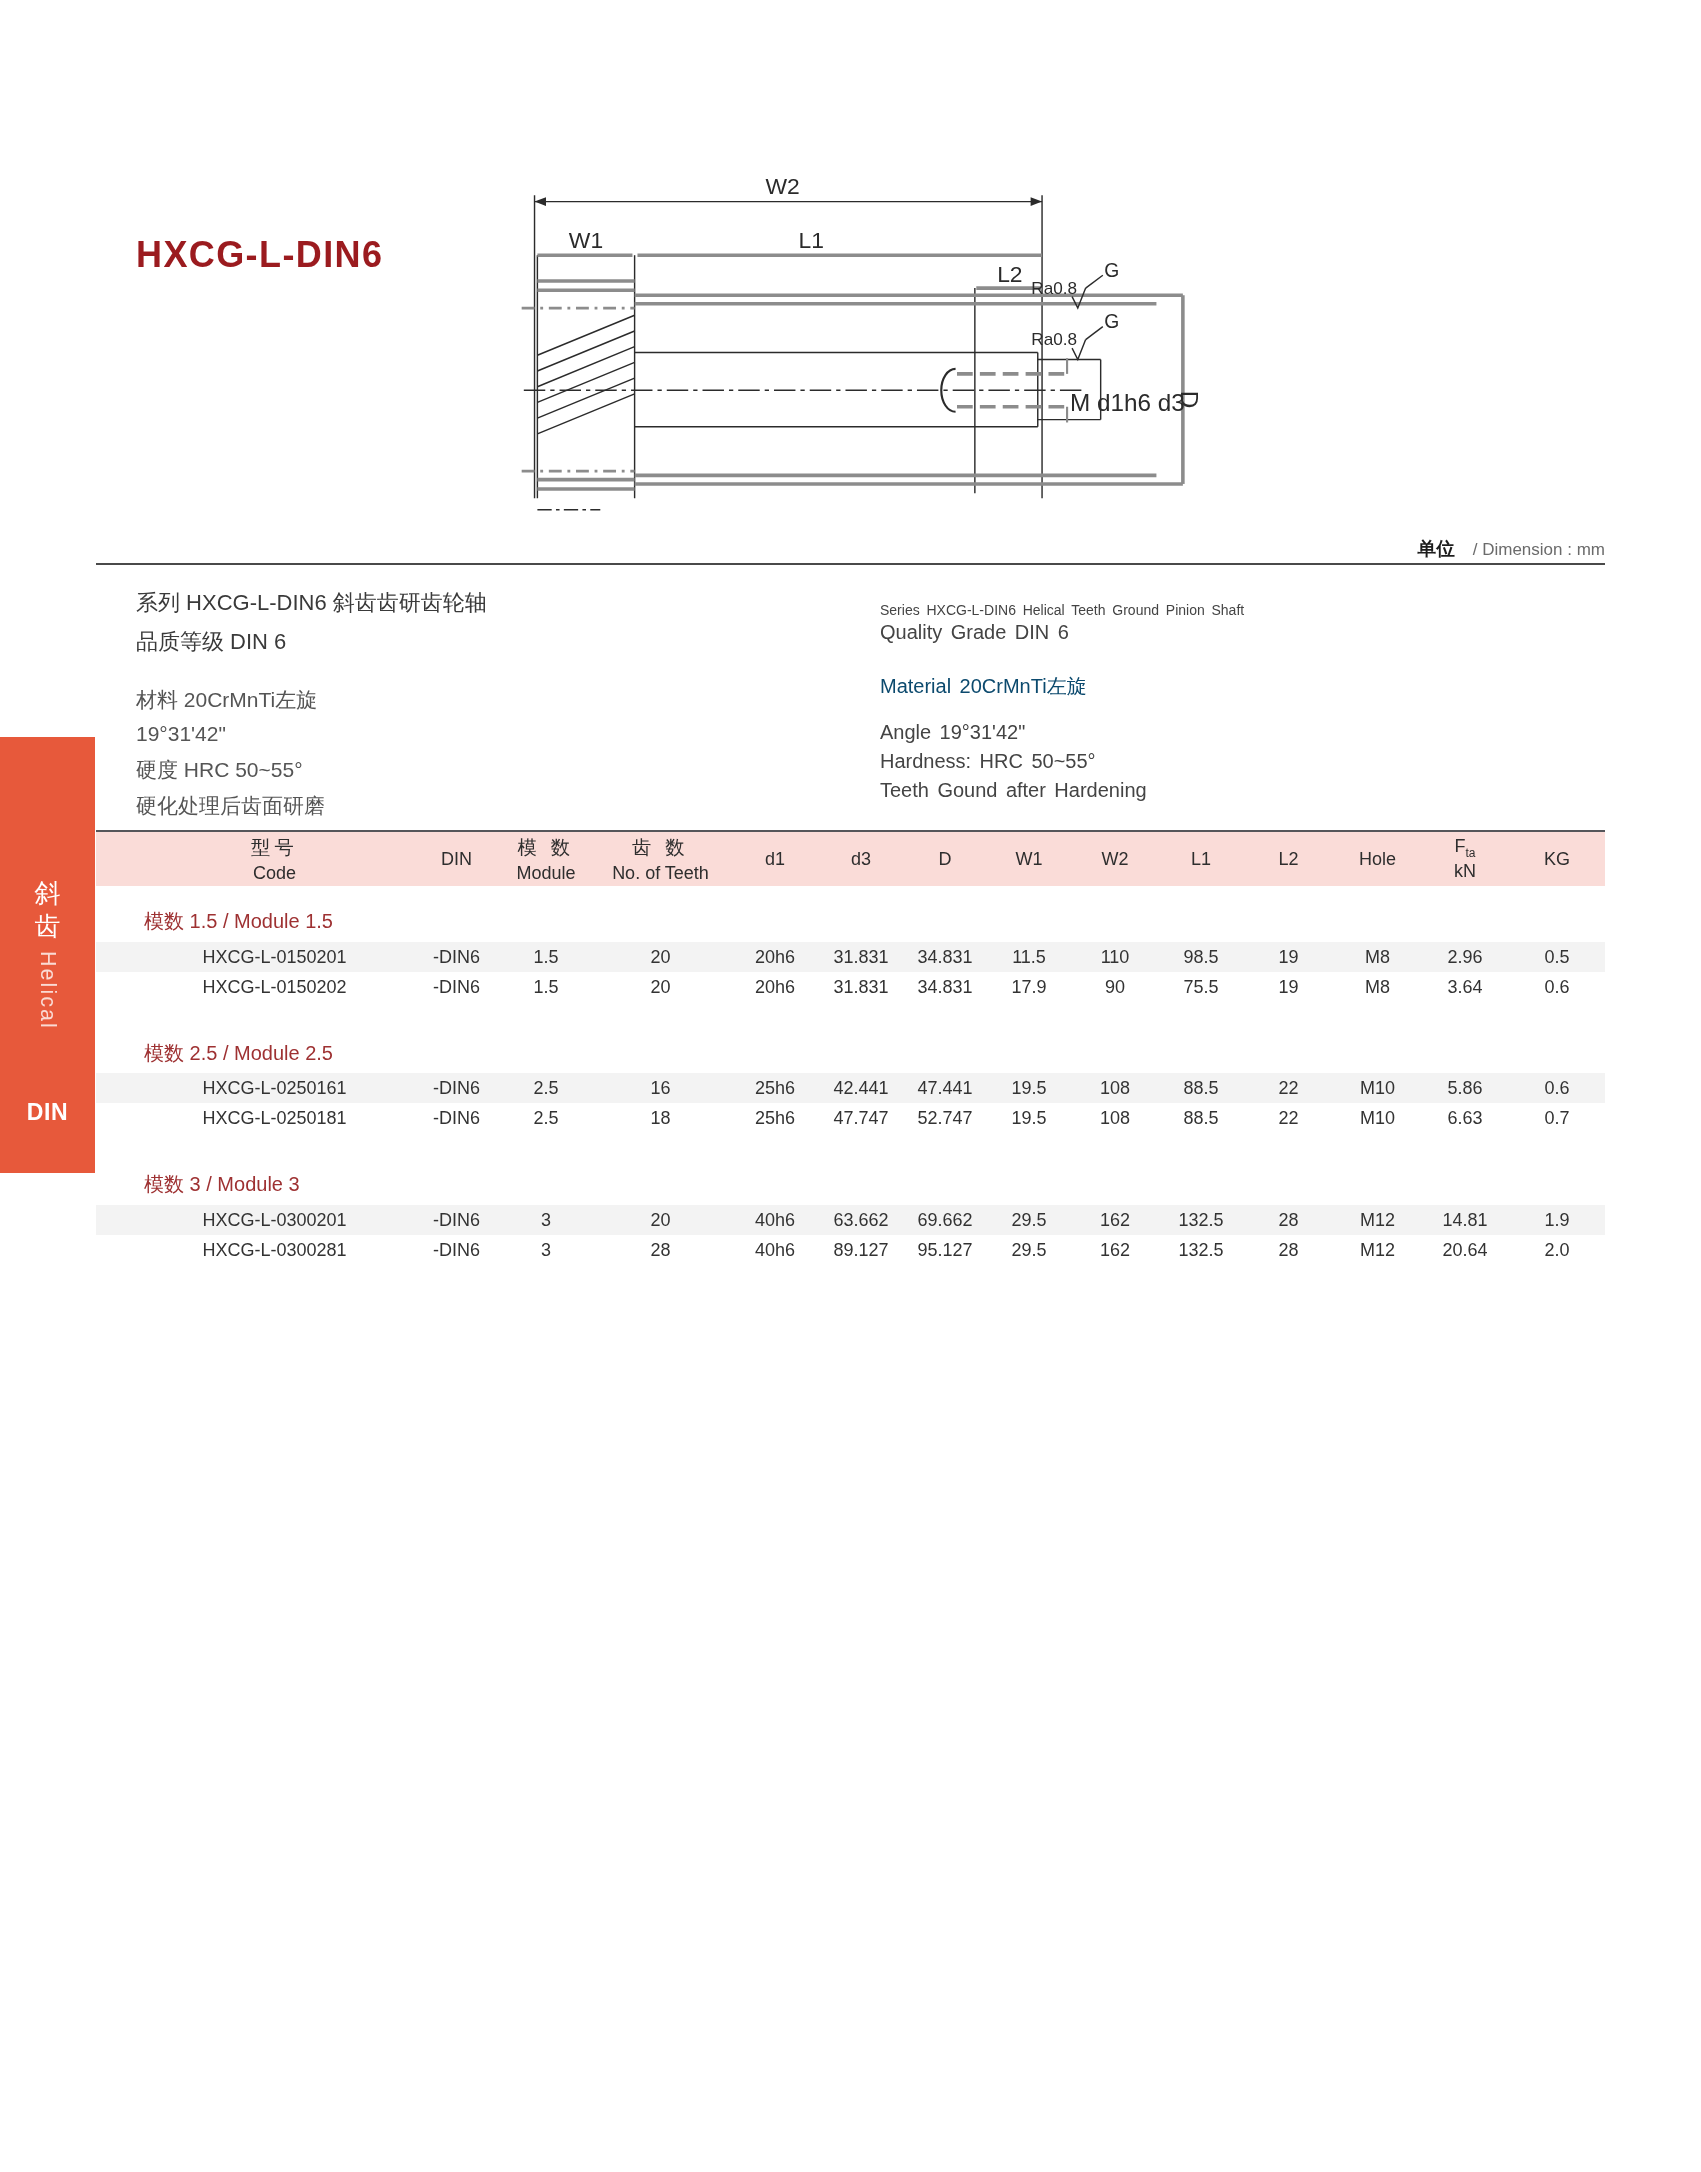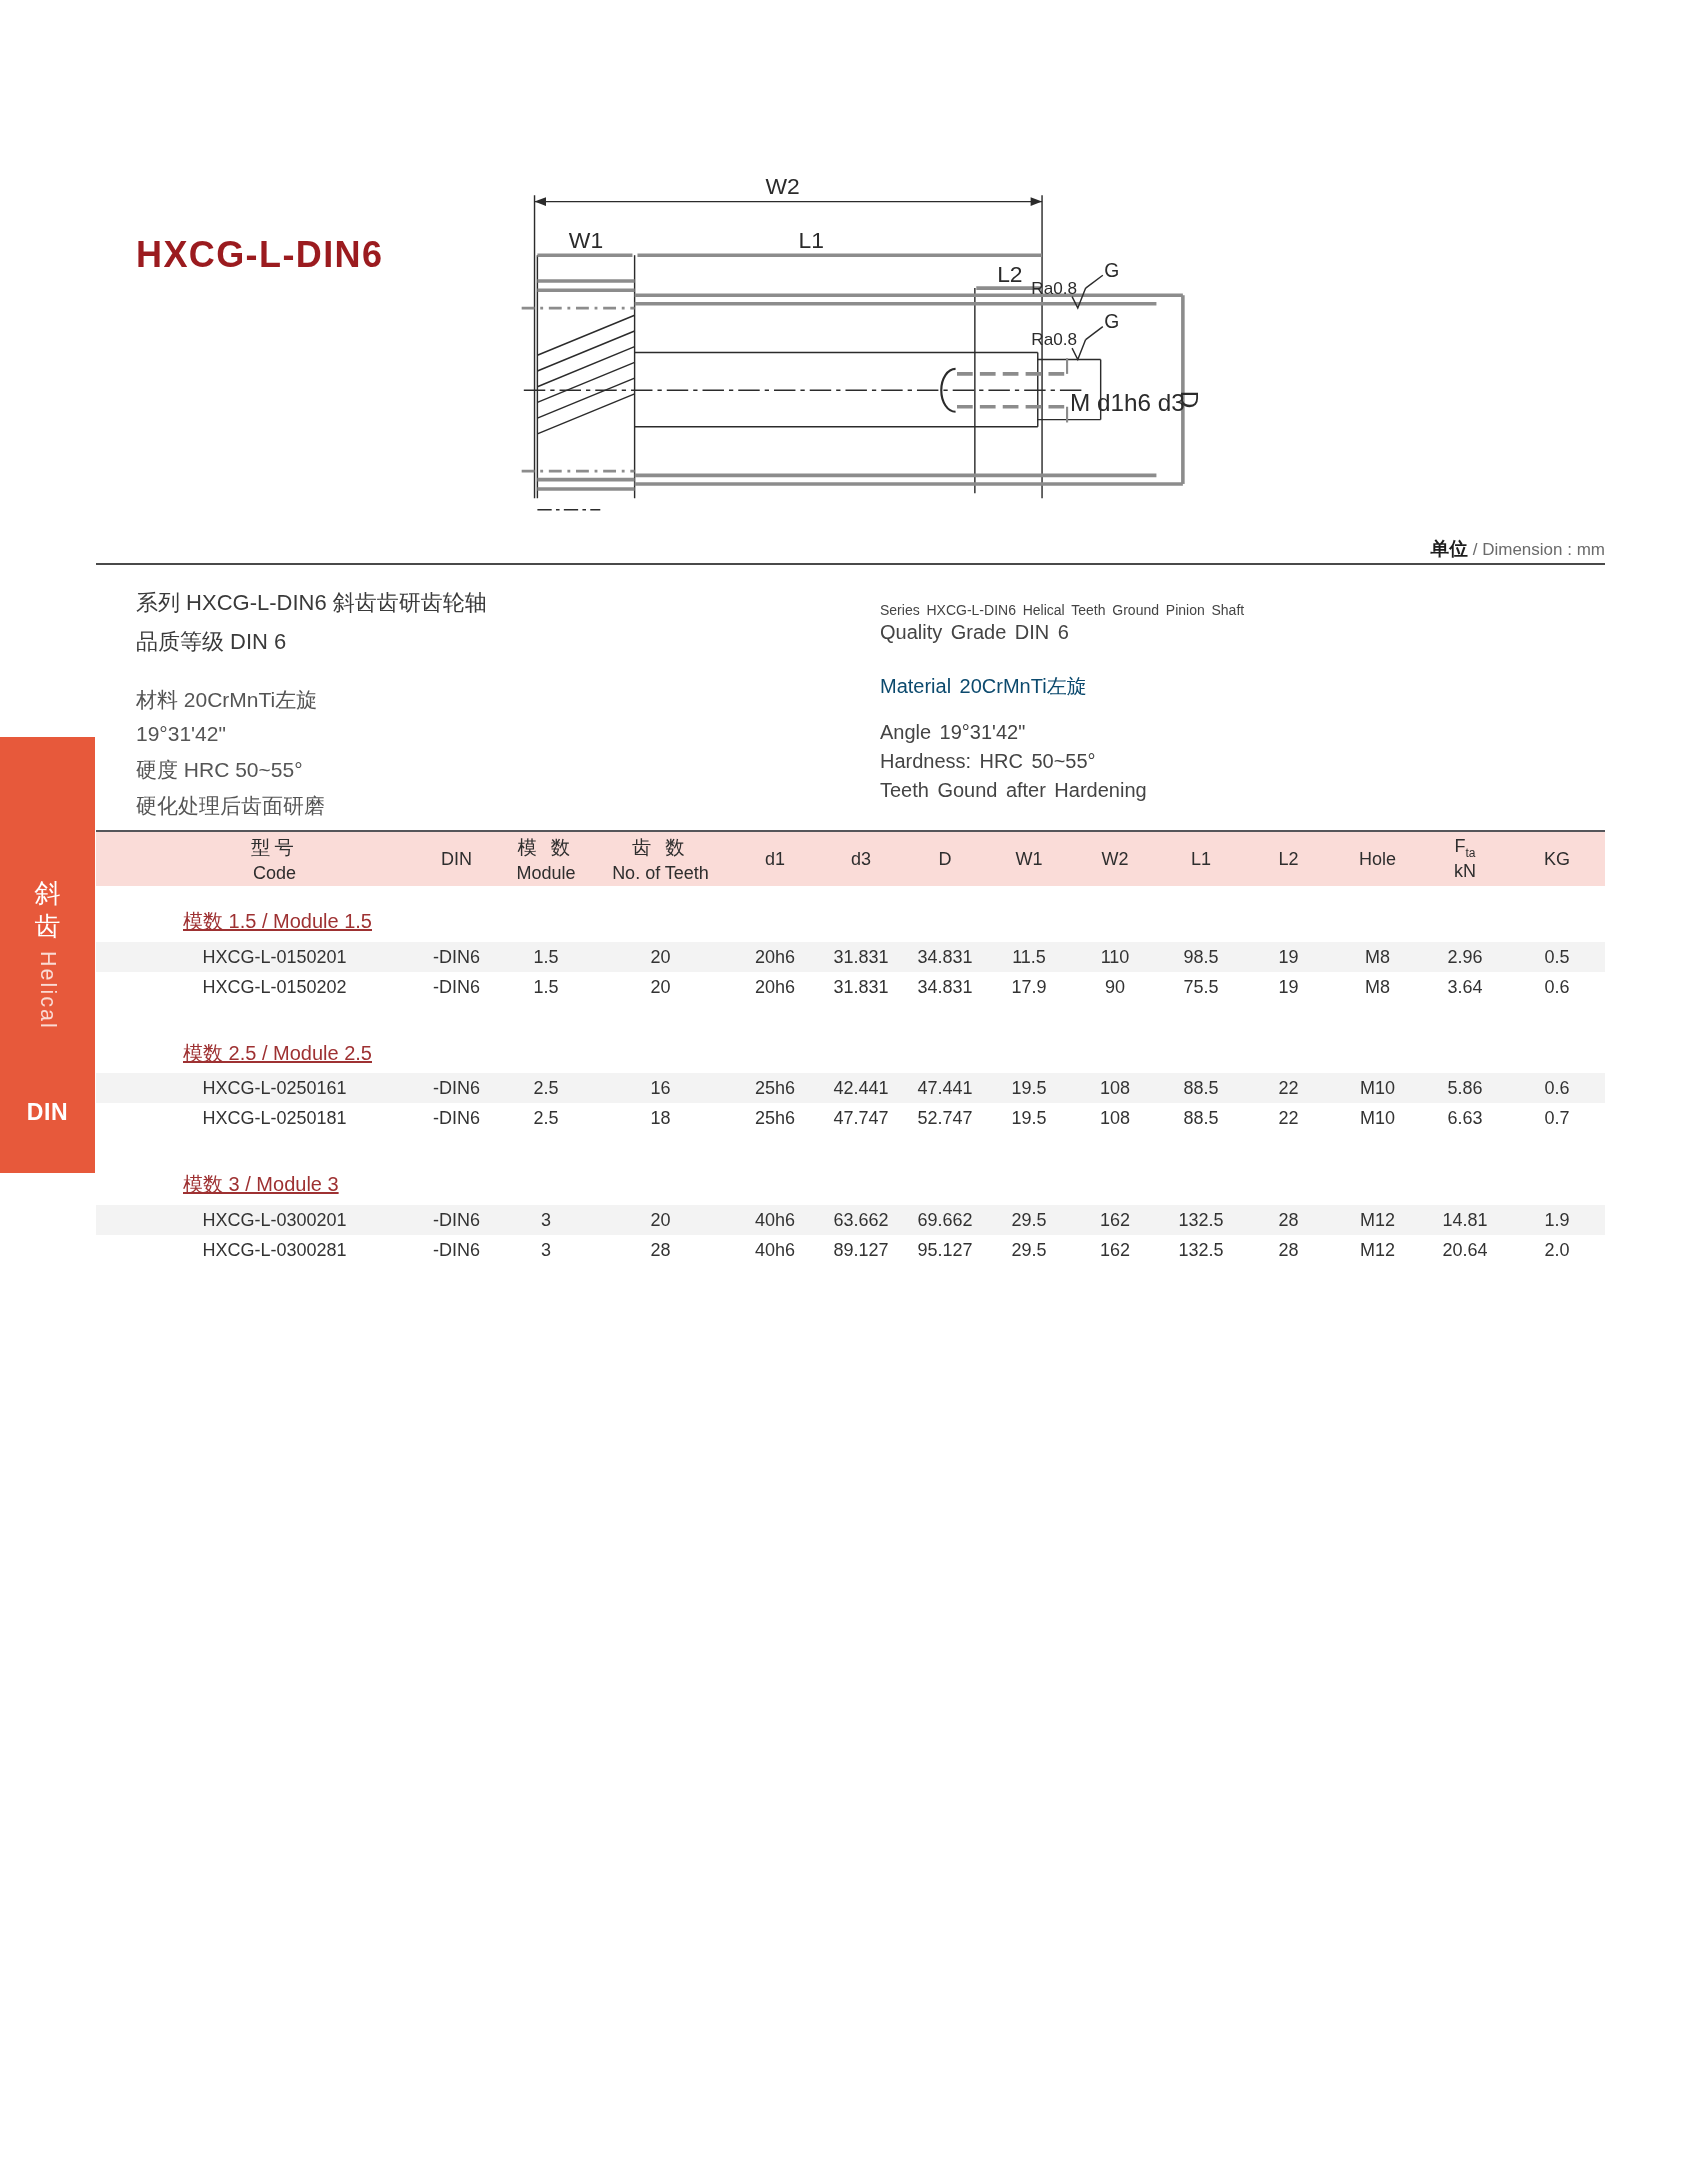--- a/index.html
+++ b/index.html
@@ -20,21 +20,21 @@
   }
   .abs{position:absolute;}
   
   #page-title{left:136px;top:234px;font-size:36px;font-weight:700;
     color:var(--title-red);letter-spacing:1.4px;}
   
   #drawing{left:518px;top:168px;width:715px;height:386px;}
   #drawing text{fill:#2b2b2b;font-family:"Liberation Sans","DejaVu Sans",sans-serif;}
   
   #unit-label{right:96px;top:536px;font-size:17px;color:#6b6b6b;text-align:right;}
-  #unit-label .zh{font-size:18.6px;font-weight:700;color:#1c1c1c;margin-right:5px;}
+  #unit-label .zh{font-size:18.6px;font-weight:700;color:#1c1c1c;margin-right:18px;}
   #top-divider{left:96px;top:563px;width:1509px;height:2.1px;background:var(--line-dark);}
   
   .spec{line-height:1.2;}
   #spec-zh{left:136px;top:590px;width:643px;}
   #spec-zh .l1{font-size:22px;color:var(--ink);margin-bottom:13px;}
   #spec-zh .l2{font-size:22px;color:var(--ink);}
   #spec-zh .l3{font-size:21px;color:var(--ink-light);margin-top:31px;}
   #spec-zh .l4,#spec-zh .l5,#spec-zh .l6{font-size:21px;color:var(--ink-light);margin-top:7.1px;line-height:29px;}
   #spec-en{left:880px;top:602px;width:750px;word-spacing:2.9px;}
   #spec-en .l1{font-size:14px;color:#444;margin-bottom:1px;}
@@ -54,22 +54,22 @@
   
   #spec-table{left:96px;top:830px;width:1509px;}
   .grid{display:grid;grid-template-columns:314px 93px 86px 143px 86px 86px 82px 86px 86px 86px 89px 89px 86px 98px;}
   #table-header{border-top:2.1px solid #55565a;background:var(--header-pink);height:56px;}
   .th{display:flex;flex-direction:column;justify-content:center;align-items:center;
       text-align:center;gap:2.1px;color:#2e2e2e;}
   .th .zh{font-size:19.3px;letter-spacing:4.3px;}
   .th .en{font-size:18px;letter-spacing:0;}
   .th sub{font-size:12px;}
   .th.th-code{padding-left:43px;}
-  .section-title{color:var(--section-red);font-size:20px;padding-left:87px;
-    height:24px;line-height:24px;margin-top:39px;margin-bottom:8.6px;text-decoration:underline;}
+  .section-title{color:var(--section-red);font-size:20px;padding-left:48px;
+    height:24px;line-height:24px;margin-top:39px;margin-bottom:8.6px;}
   .section-title.first{margin-top:23px;}
   .row{height:30px;align-items:center;}
   .row.stripe{background:var(--stripe);}
   .td{font-size:18px;color:#333;text-align:center;line-height:30px;}
   .td.td-code{padding-left:43px;}
 </style>
 </head>
 <body>
 
 <div class="abs" id="page-title">HXCG-L-DIN6</div>

